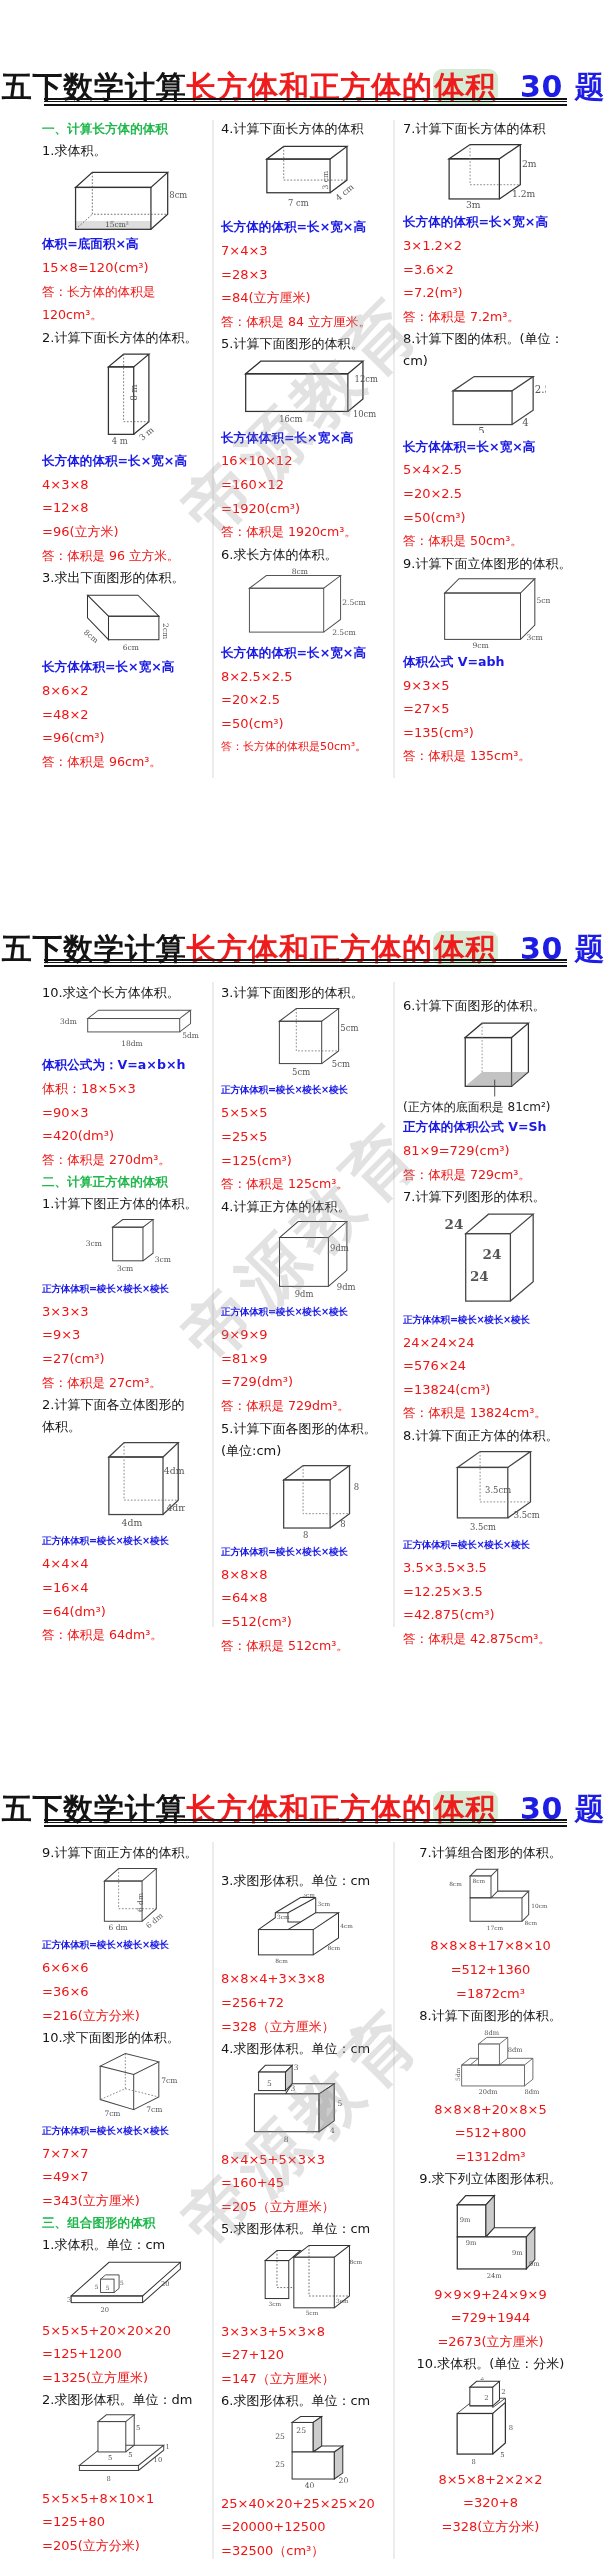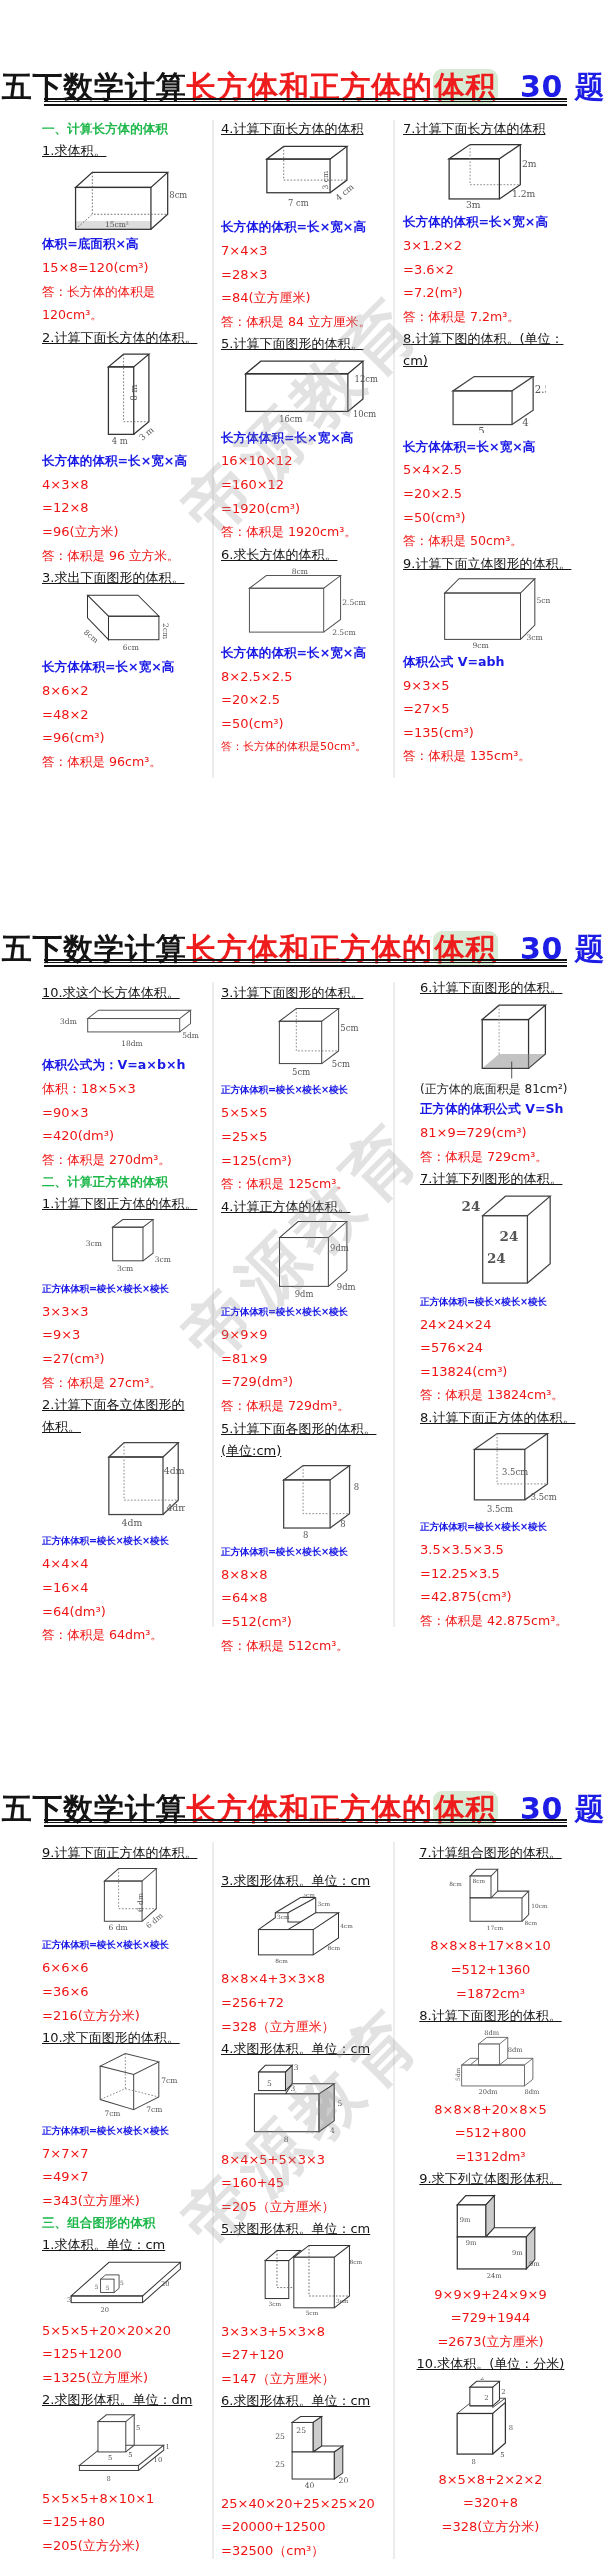--- a/index.html
+++ b/index.html
@@ -8,21 +8,21 @@
   .page { position: absolute; left: 0; width: 607px; }
   .page-title { position: absolute; left: 0; width: 607px; text-align: center; font-size: 30px; font-weight: bold; letter-spacing: 0.8px; white-space: nowrap; }
   .page-title .t-black { color: #141414; }
   .page-title .t-red { color: #ee1c1c; }
   .page-title .t-hl { color: #ee1c1c; background: #d7ead3; border-radius: 9px; padding: 0 1.7px; }
   .page-title .t-blue { color: #1d1de6; margin-left: 22px; }
   .rule { position: absolute; left: 44px; width: 523px; height: 7.6px; border-top: 2.5px solid #111; border-bottom: 2.5px solid #111; }
   .rule::after { content: ""; position: absolute; left: 0; right: 0; top: 0.8px; height: 0.8px; background: #111; }
   .col { position: absolute; width: 175px; }
   .sep { position: absolute; width: 1.7px; background: #ececec; }
-  .q { font-size: 13px; line-height: 22px; color: #151515; white-space: nowrap; text-decoration: underline; }
+  .q { font-size: 13px; line-height: 22px; color: #151515; white-space: nowrap; }
   .sec { font-size: 12.6px; line-height: 22px; color: #20b84c; font-weight: bold; white-space: nowrap; }
   .f { font-size: 12.6px; line-height: 23.6px; color: #1a1ae6; font-weight: bold; white-space: nowrap; }
   .fs { font-size: 9.7px; line-height: 22px; color: #1a1ae6; font-weight: bold; white-space: nowrap; letter-spacing: -0.3px; }
   .c { font-size: 13px; line-height: 23.6px; color: #f01414; white-space: nowrap; }
   .a { font-size: 12.6px; line-height: 23.6px; color: #f01414; white-space: nowrap; }
   .note { font-size: 12px; line-height: 15px; color: #222; text-align: left; white-space: nowrap; }
   .fig { display: block; margin: 1.7px auto; }
   .fig text { font-family: "DejaVu Serif", "Liberation Serif", serif; fill: #555; }
   .watermark { position: absolute; font-size: 67px; color: rgba(150,150,150,0.28); font-weight: bold; transform: rotate(-45deg); white-space: nowrap; pointer-events: none; letter-spacing: 8.4px; }
 </style>
@@ -277,21 +277,21 @@
       <text x="102" y="76" font-size="10">8</text>
       <text x="58" y="89" font-size="10">8</text>
     </svg>
     <div class="fs">正方体体积=棱长×棱长×棱长</div>
     <div class="c">8×8×8</div>
     <div class="c">=64×8</div>
     <div class="c">=512(cm³)</div>
     <div class="a">答：体积是 512cm³。</div>
   </div>
 
-  <div class="col" style="left:403px; top:117px;margin-left:17px;">
+  <div class="col" style="left:403px; top:135px;">
     <div class="q">6.计算下面图形的体积。</div>
     <svg class="fig" width="93" height="80" viewBox="0 0 110 95">
       <polygon points="25,22 45,5 100,5 80,22" fill="none" stroke="#333" stroke-width="1.5"></polygon>
       <rect x="25" y="22" width="55" height="58" fill="none" stroke="#333" stroke-width="1.5"></rect>
       <polyline points="80,80 100,63 100,5" fill="none" stroke="#333" stroke-width="1.5"></polyline>
       <polygon points="25,80 45,63 100,63 80,80" fill="#888" opacity="0.5"></polygon>
       <line x1="45" y1="5" x2="45" y2="63" stroke="#888" stroke-dasharray="2,2"></line>
       <line x1="60" y1="72" x2="60" y2="92" stroke="#333"></line>
     </svg>
     <div class="note">(正方体的底面积是 81cm²)</div>

